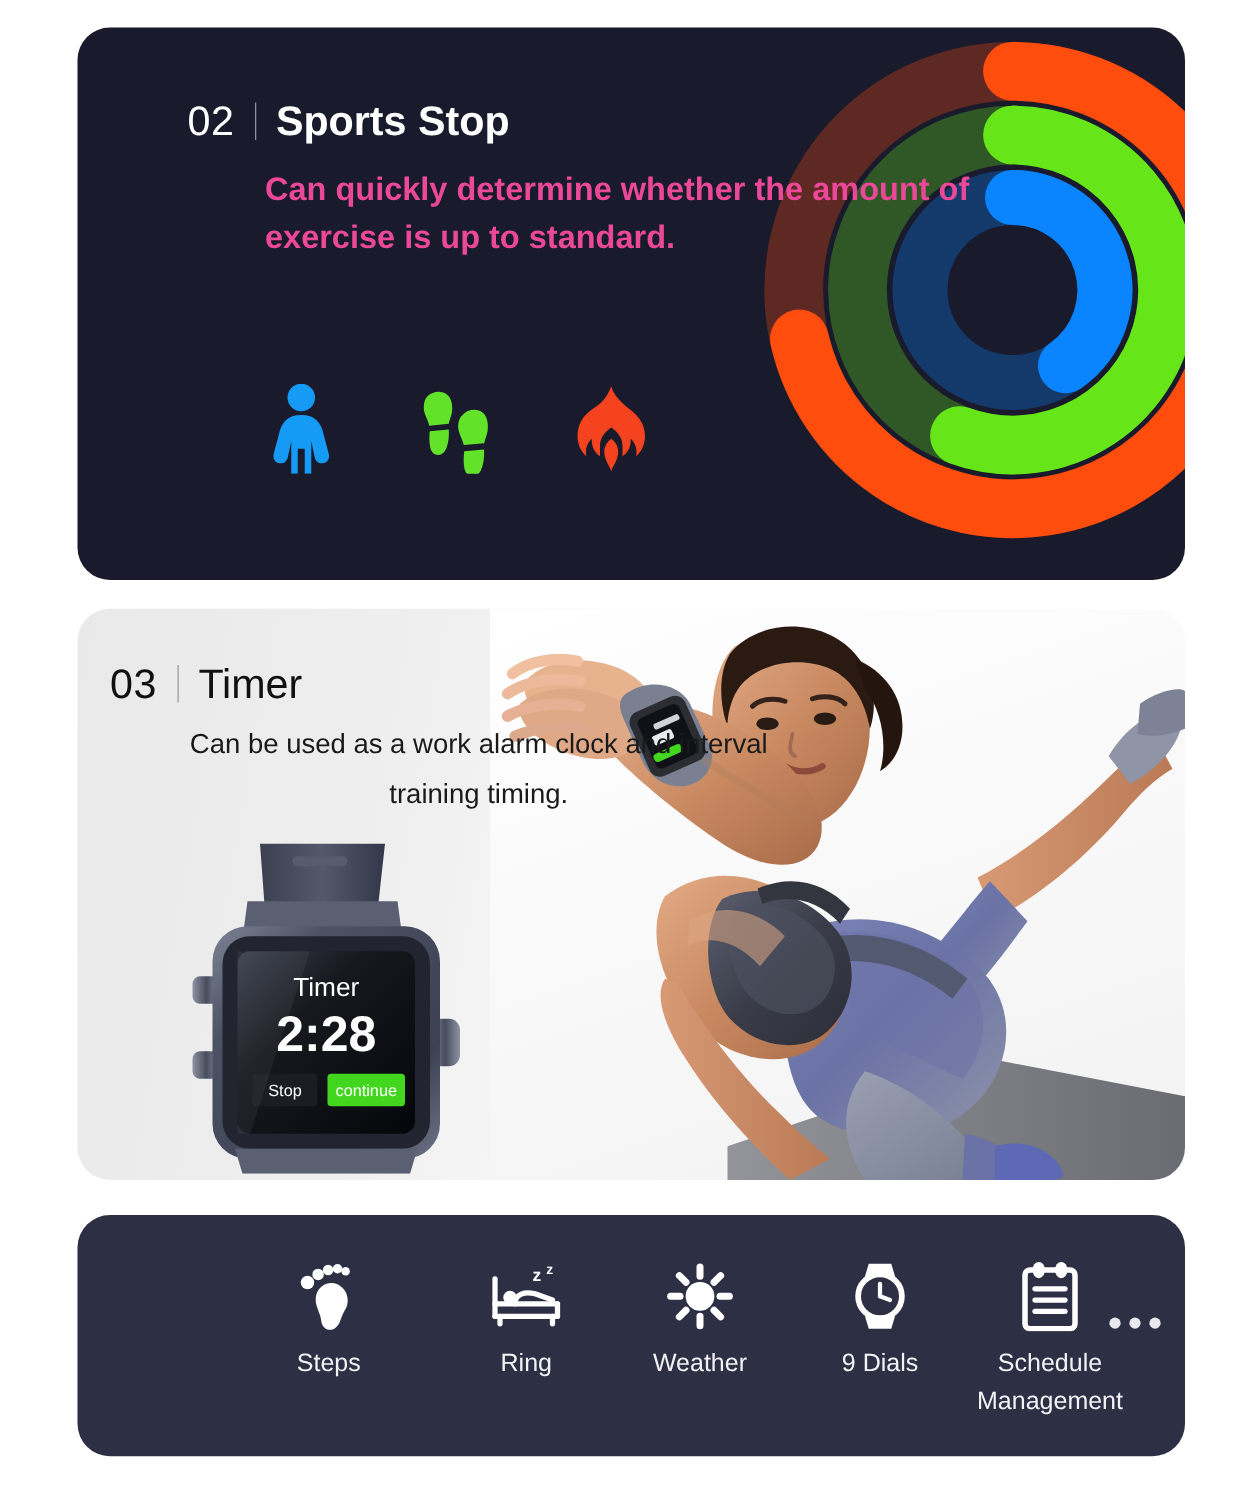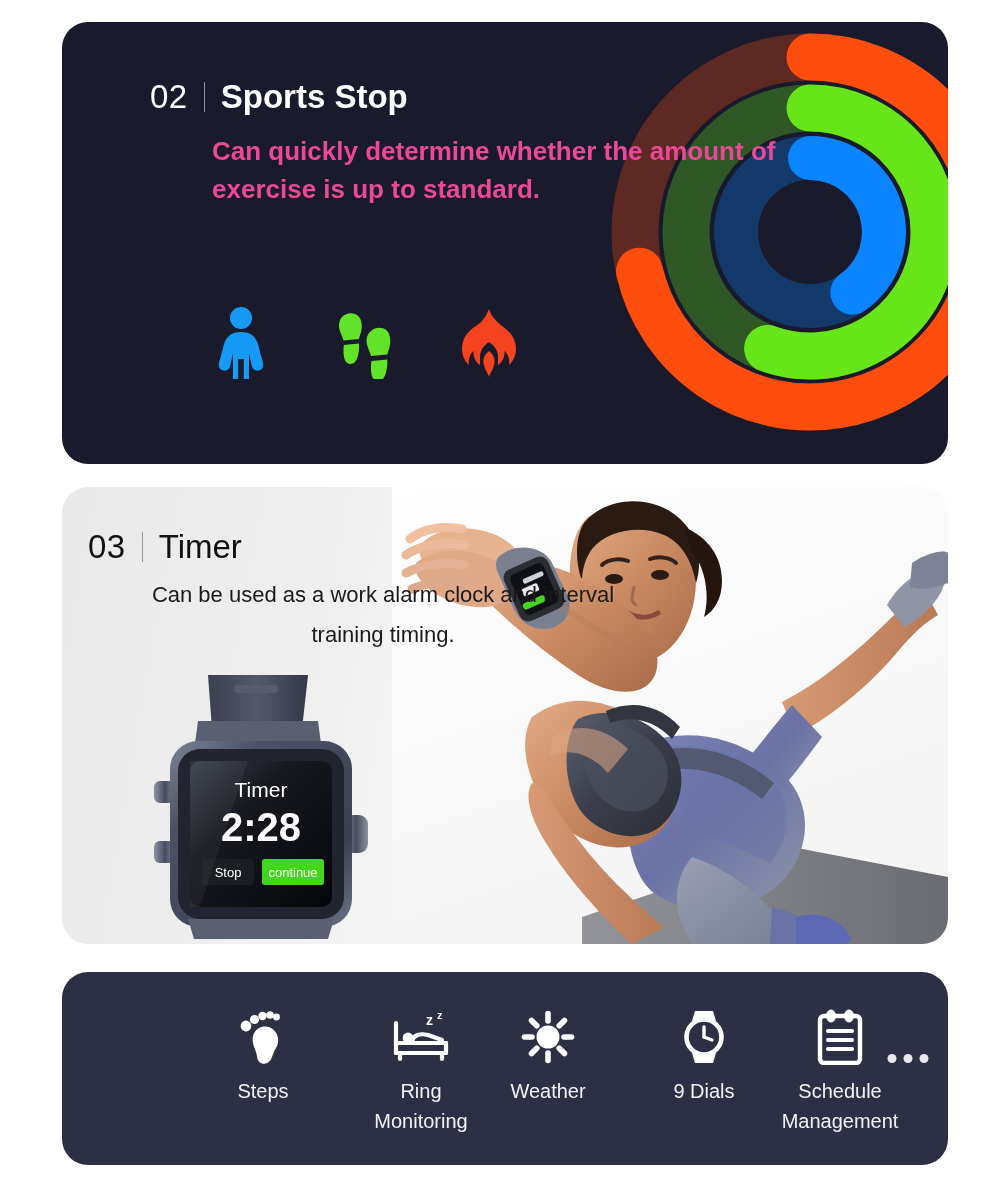--- a/index.html
+++ b/index.html
@@ -334,24 +334,23 @@
             <path d="M22 34 C22 26 30 24 38 26 L52 31"></path>
           </g>
           <circle cx="18" cy="29" r="5.4" fill="#ffffff"></circle>
           <g fill="#ffffff" font-family="Liberation Sans, sans-serif" font-weight="bold">
             <text x="36" y="16" font-size="14">z</text>
             <text x="47" y="10" font-size="11">z</text>
           </g>
         </svg>
       </div>
       <div class="lbl">Ring</div>
-      <div class="lbl2">Monitoring</div>
-    </div>
-
-    <div class="feat" style="left:416px">
+    </div>
+
+    <div class="feat" style="left:428px">
       <div class="ico">
         <svg width="54" height="54" viewBox="0 0 54 54">
           <circle cx="27" cy="27" r="11.5" fill="#ffffff"></circle>
           <g stroke="#ffffff" stroke-width="5.6" stroke-linecap="round">
             <line x1="27" y1="3.5" x2="27" y2="11"></line>
             <line x1="27" y1="43" x2="27" y2="50.5"></line>
             <line x1="3.5" y1="27" x2="11" y2="27"></line>
             <line x1="43" y1="27" x2="50.5" y2="27"></line>
             <line x1="10.5" y1="10.5" x2="15.8" y2="15.8"></line>
             <line x1="38.2" y1="38.2" x2="43.5" y2="43.5"></line>

